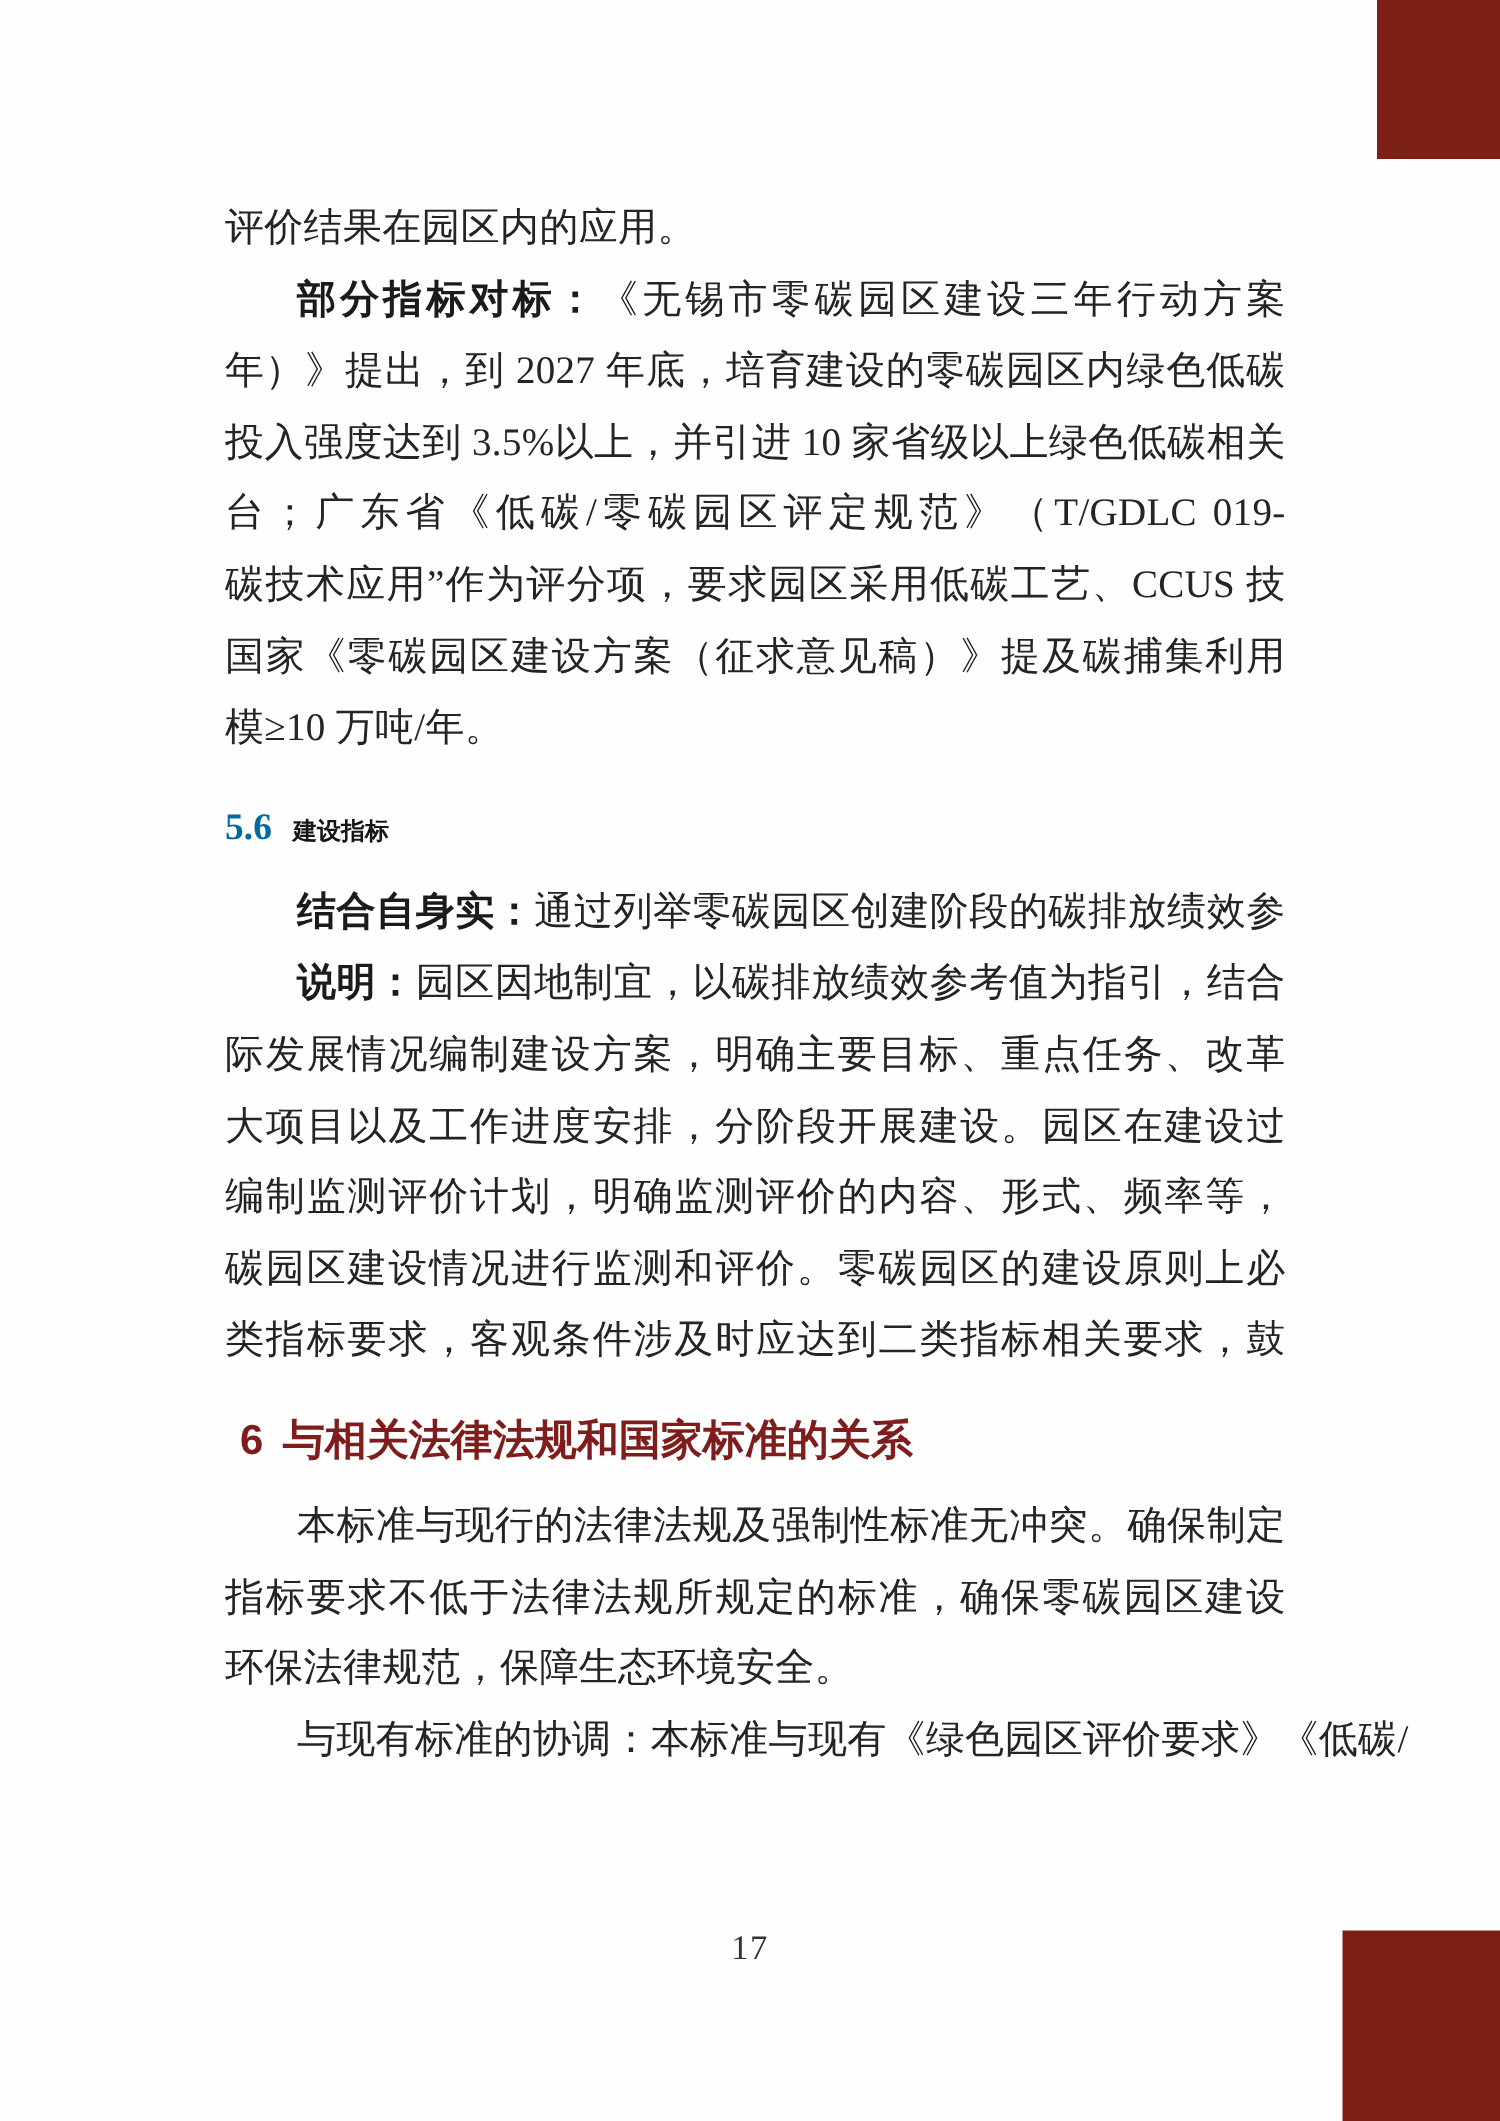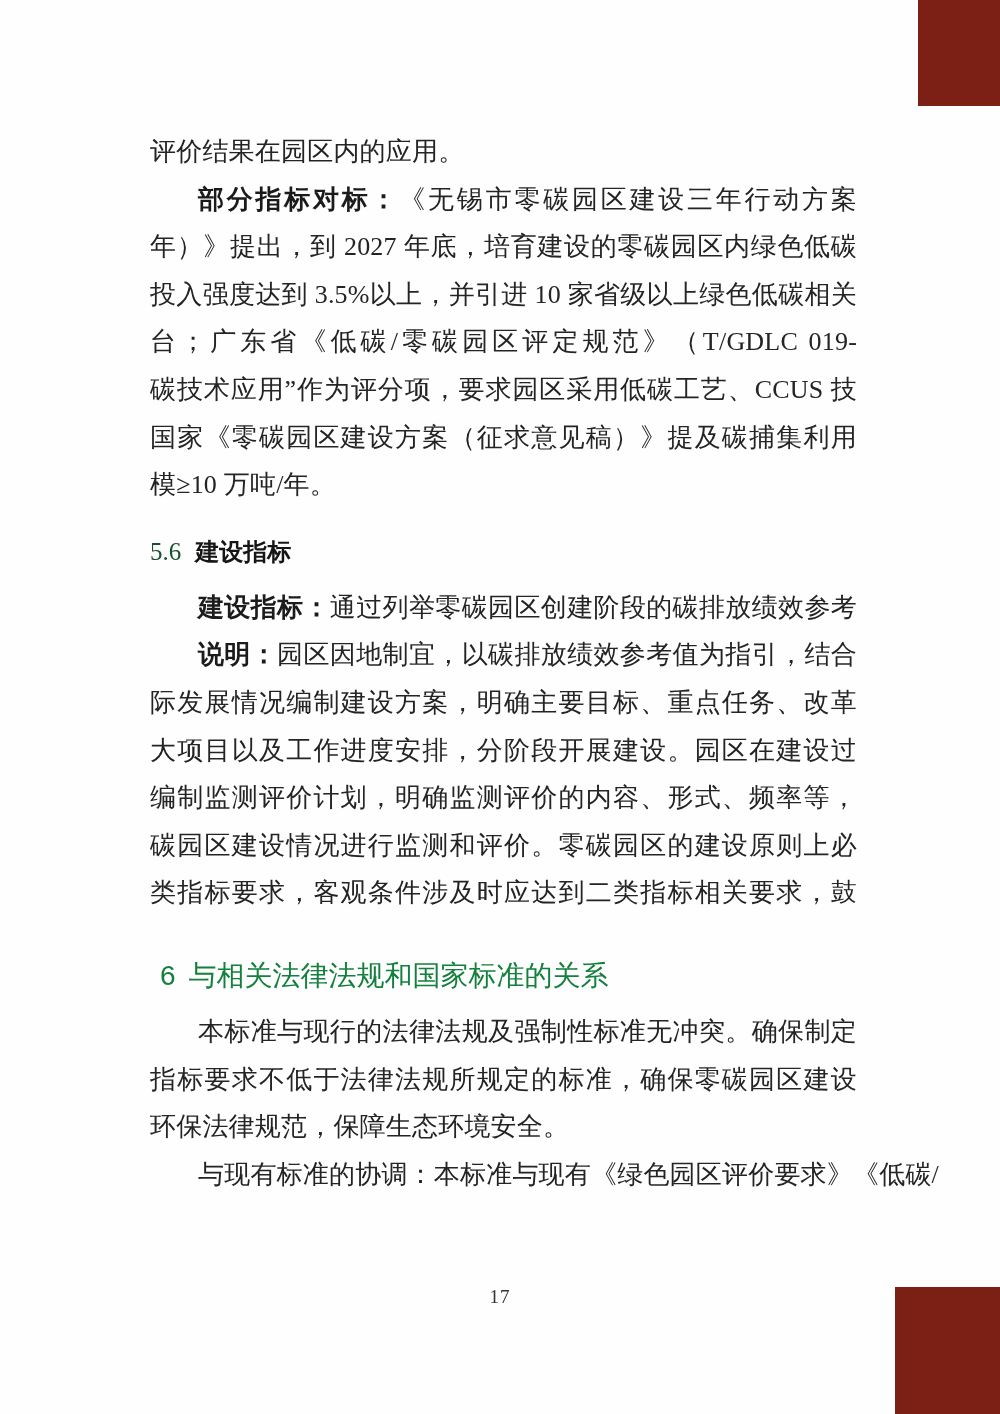--- a/index.html
+++ b/index.html
@@ -17,35 +17,35 @@
     font-size:26px;line-height:47.6px;height:47.6px;white-space:nowrap;
     letter-spacing:0.2px;
   }
   .line.just{white-space:normal;text-align:justify;text-align-last:justify;overflow:hidden;}
   .line.indent{text-indent:48px;}
   .lead{
     font-family:Liberation Mono, monospace;
     font-weight:700;color:#1b1b1b;
   }
   .h2{margin-top:26px;margin-bottom:12px;line-height:34px;white-space:nowrap;}
-  .h2 .hnum{font-size:25px;font-weight:400;color:#14532d;}
+  .h2 .hnum{font-size:25px;font-weight:700;color:#0369a1;}
   .h2 .htxt{
     font-family:"Liberation Sans","DejaVu Sans",sans-serif;
-    font-size:24px;font-weight:700;color:#151515;margin-left:14px;
+    font-size:16px;font-weight:700;color:#151515;margin-left:14px;
   }
   .h1{
-    margin-top:40px;margin-bottom:9px;line-height:38px;padding-left:10px;
+    margin-top:24px;margin-bottom:9px;line-height:38px;padding-left:10px;
     font-family:"Liberation Sans","DejaVu Sans",sans-serif;
-    font-weight:400;color:#15803d;white-space:nowrap;
+    font-weight:700;color:#7f1d1d;white-space:nowrap;
   }
   .h1 .hnum{font-size:28px;}
   .h1 .htxt{font-size:28px;margin-left:13px;}
   .page-number{
     position:absolute;left:0;right:0;top:1286px;text-align:center;
-    font-size:19px;color:#333;letter-spacing:1px;
+    font-size:23px;color:#333;letter-spacing:1px;
   }
 </style>
 </head>
 <body>
 
 <div class="corner tr"></div>
 <div class="corner br"></div>
 
 <div class="content">
     <div class="para">
@@ -55,21 +55,21 @@
       <div class="line indent just"><span class="lead">部分指标对标：</span>《无锡市零碳园区建设三年行动方案（2025-2027</div>
       <div class="line just">年）》提出，到 2027 年底，培育建设的零碳园区内绿色低碳技术研发</div>
       <div class="line just">投入强度达到 3.5%以上，并引进 10 家省级以上绿色低碳相关创新平</div>
       <div class="line just">台；广东省《低碳/零碳园区评定规范》（T/GDLC 019-2024）将“低</div>
       <div class="line just">碳技术应用”作为评分项，要求园区采用低碳工艺、CCUS 技术等；</div>
       <div class="line just">国家《零碳园区建设方案（征求意见稿）》提及碳捕集利用与封存规</div>
       <div class="line">模≥10 万吨/年。</div>
     </div>
     <div class="h2"><span class="hnum">5.6</span><span class="htxt">建设指标</span></div>
     <div class="para">
-      <div class="line indent just"><span class="lead">建设指标：</span>通过列举零碳园区创建阶段的碳排放绩效参考值，引</div>
+      <div class="line indent just"><span class="lead">结合自身实：</span>通过列举零碳园区创建阶段的碳排放绩效参考值，引</div>
     </div>
     <div class="para">
       <div class="line indent just"><span class="lead">说明：</span>园区因地制宜，以碳排放绩效参考值为指引，结合自身实</div>
       <div class="line just">际发展情况编制建设方案，明确主要目标、重点任务、改革举措、重</div>
       <div class="line just">大项目以及工作进度安排，分阶段开展建设。园区在建设过程中，应</div>
       <div class="line just">编制监测评价计划，明确监测评价的内容、形式、频率等，定期对零</div>
       <div class="line just">碳园区建设情况进行监测和评价。零碳园区的建设原则上必须达到一</div>
       <div class="line just">类指标要求，客观条件涉及时应达到二类指标相关要求，鼓励实现三</div>
     </div>
     <div class="h1"><span class="hnum">6</span><span class="htxt">与相关法律法规和国家标准的关系</span></div>

